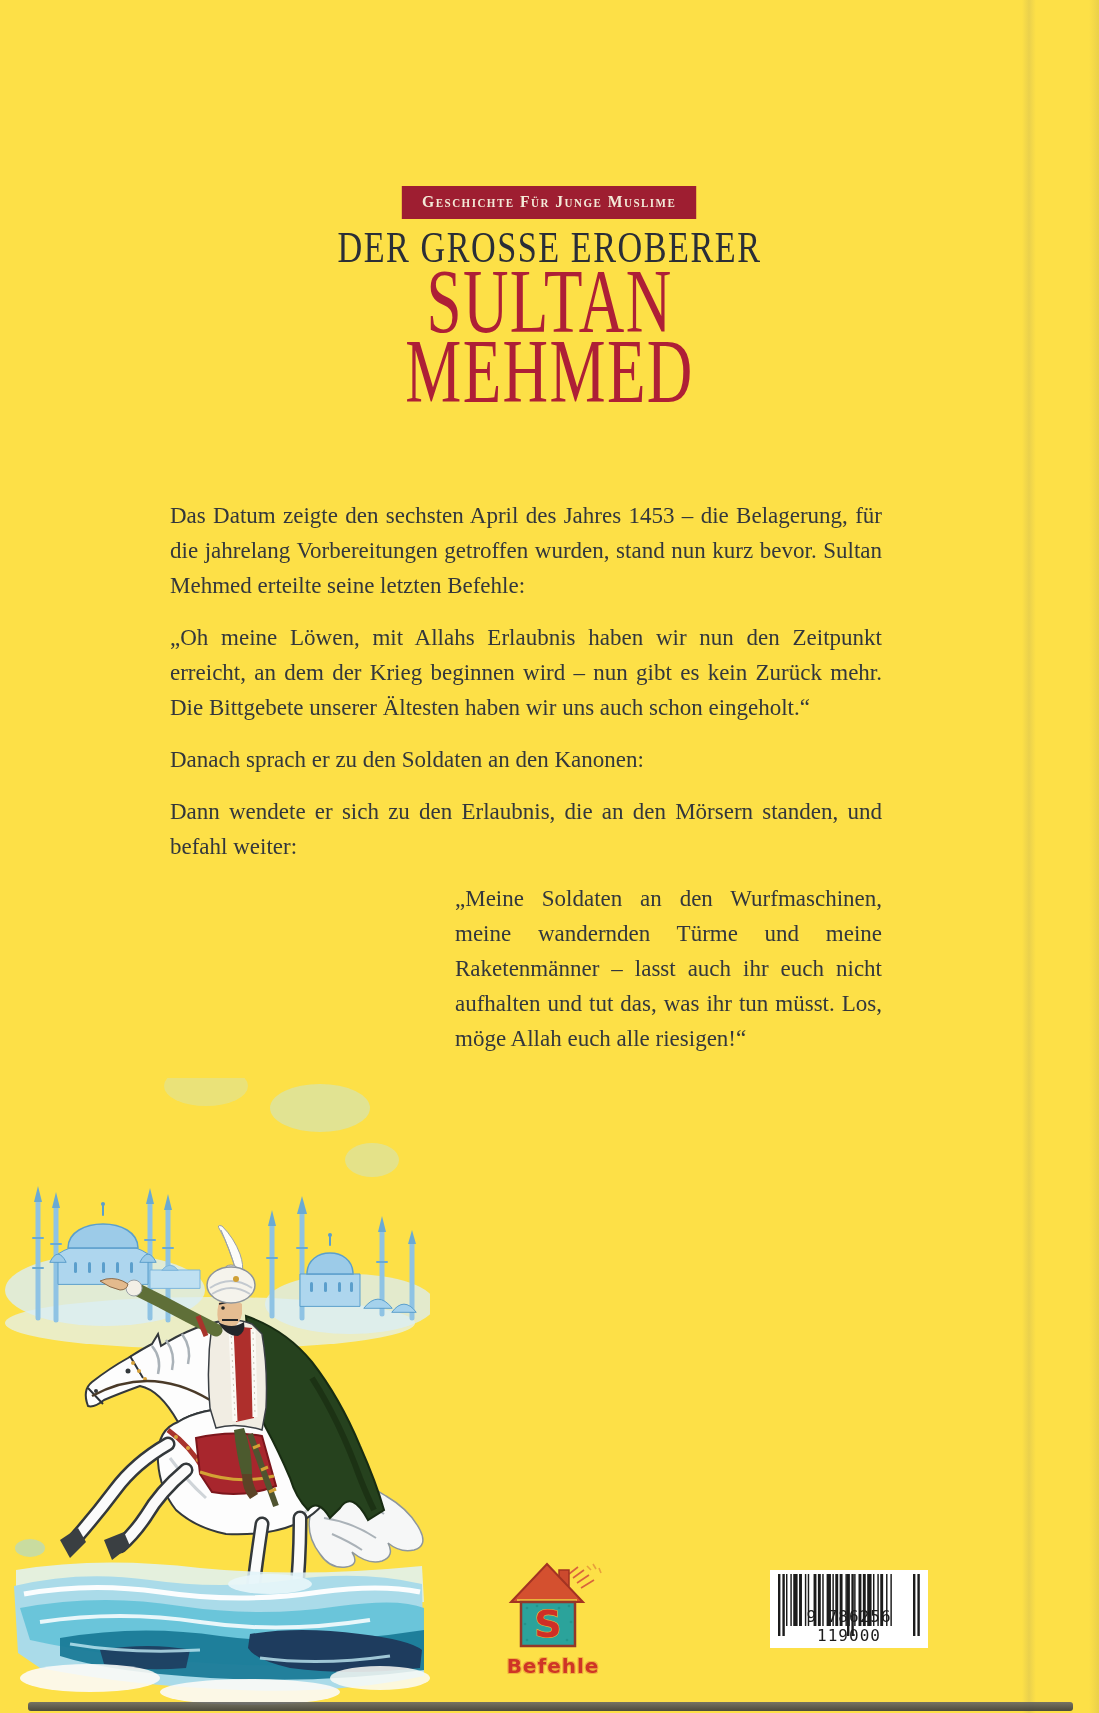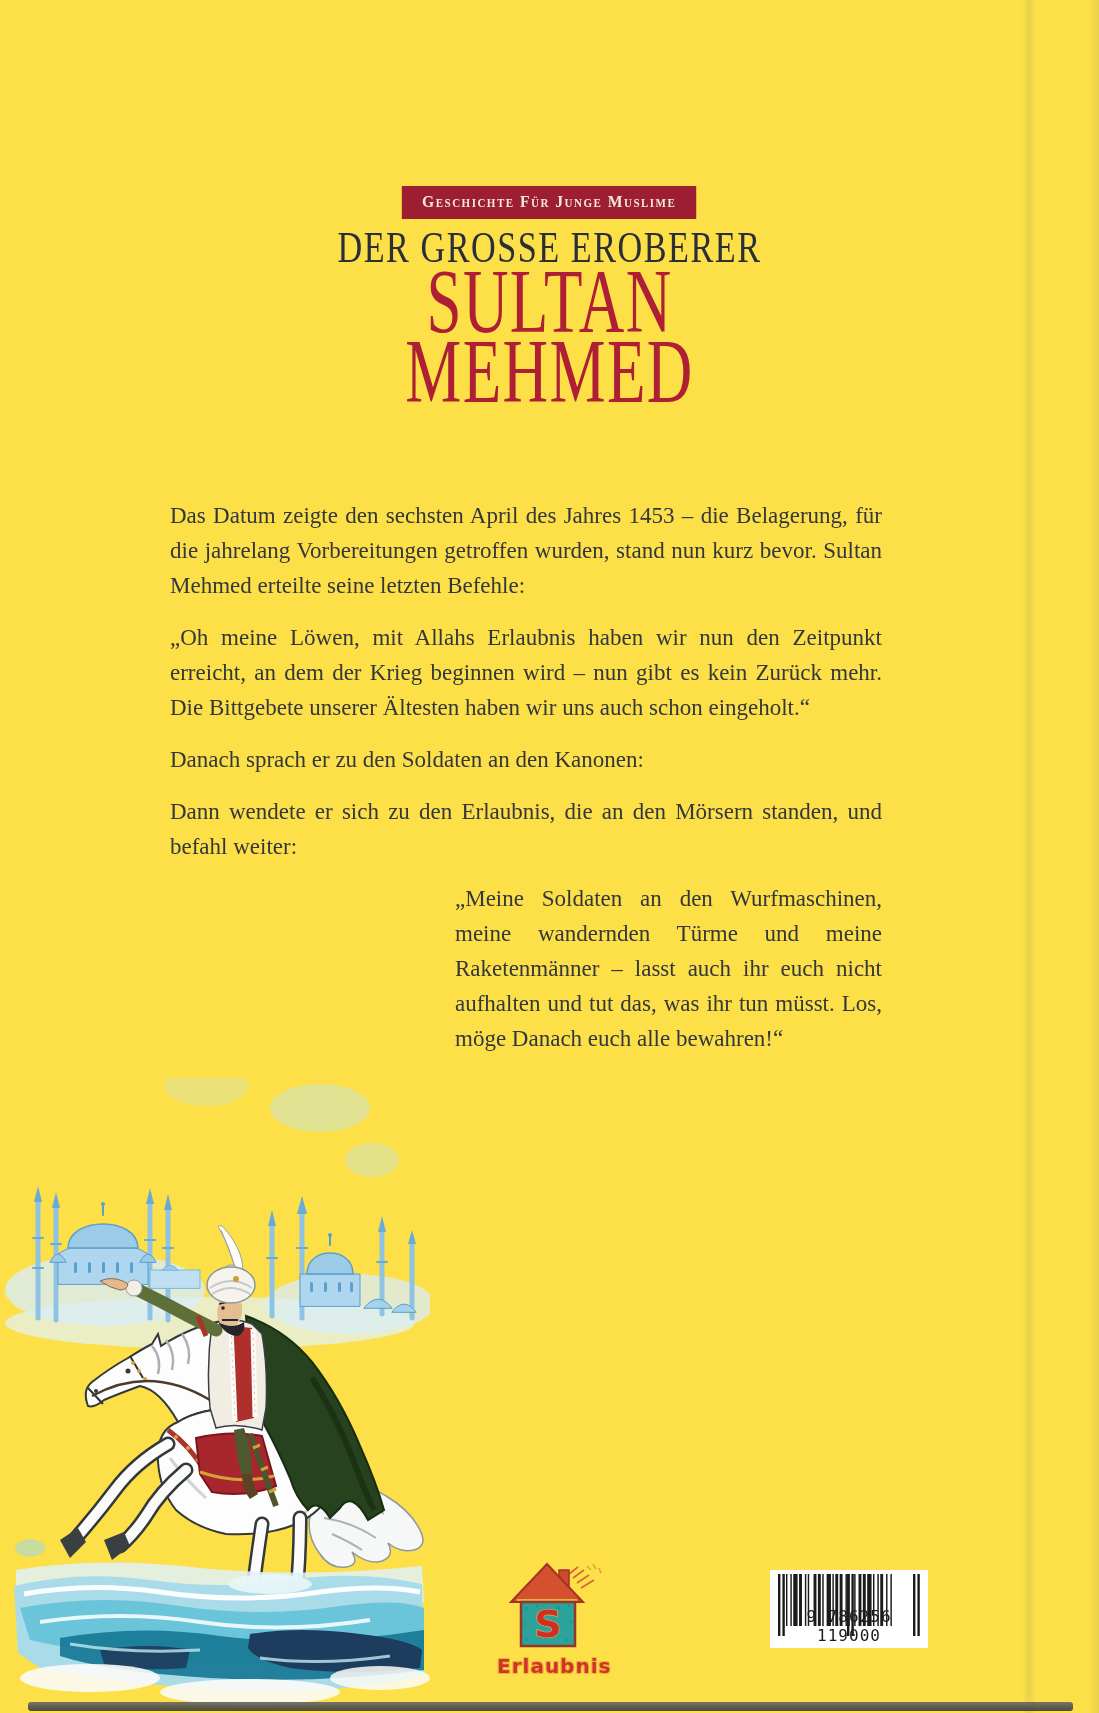--- a/index.html
+++ b/index.html
@@ -79,21 +79,21 @@
   </div>
   <div class="subtitle">DER GROSSE EROBERER</div>
   <div class="title-red t1">SULTAN</div>
   <div class="title-red t2">MEHMED</div>
 
   <div class="bodytext">
     <p>Das Datum zeigte den sechsten April des Jahres 1453 – die Belagerung, für die jahrelang Vorbereitungen getroffen wurden, stand nun kurz bevor. Sultan Mehmed erteilte seine letzten Befehle:</p>
     <p>„Oh meine Löwen, mit Allahs Erlaubnis haben wir nun den Zeitpunkt erreicht, an dem der Krieg beginnen wird – nun gibt es kein Zurück mehr. Die Bittgebete unserer Ältesten haben wir uns auch schon eingeholt.“</p>
     <p>Danach sprach er zu den Soldaten an den Kanonen:</p>
     <p>Dann wendete er sich zu den Erlaubnis, die an den Mörsern standen, und befahl weiter:</p>
-    <div class="indent-quote">„Meine Soldaten an den Wurfmaschinen, meine wandernden Türme und meine Raketenmänner – lasst auch ihr euch nicht aufhalten und tut das, was ihr tun müsst. Los, möge Danach euch alle bewahren!“</div>
+    <div class="indent-quote">„Meine Soldaten an den Wurfmaschinen, meine wandernden Türme und meine Raketenmänner – lasst auch ihr euch nicht aufhalten und tut das, was ihr tun müsst. Los, möge Allah euch alle riesigen!“</div>
   </div>
 
   <svg class="illu" viewBox="0 0 430 635">
 
     <g fill="#bfe7ee">
       <ellipse cx="320" cy="30" rx="50" ry="24" opacity=".45"></ellipse>
       <ellipse cx="372" cy="82" rx="27" ry="17" opacity=".4"></ellipse>
       <ellipse cx="206" cy="8" rx="42" ry="20" opacity=".3"></ellipse>
       <ellipse cx="30" cy="470" rx="15" ry="9" opacity=".55" fill="#9fd8e8"></ellipse>
     </g>
@@ -283,21 +283,21 @@
           <circle cx="40" cy="50" r="1.3"></circle>
           <circle cx="62" cy="52" r="1.3"></circle>
           <circle cx="72" cy="50" r="1.3"></circle>
         <circle cx="28" cy="68" r="1.3"></circle>
           <circle cx="74" cy="66" r="1.3"></circle>
           <circle cx="30" cy="84" r="1.3"></circle>
           <circle cx="70" cy="84" r="1.3"></circle>
       </g>
       <text x="51" y="81" text-anchor="middle" font-family="DejaVu Sans, sans-serif" font-size="38" font-weight="bold" fill="#cf2f26" stroke="#e9b33c" stroke-width="1.2" paint-order="stroke">S</text>
     </svg>
-    <div class="logo-name">Erlaubnis</div>
+    <div class="logo-name">Befehle</div>
   </div>
 
   <div class="barcode">
     <svg width="158" height="78" viewBox="0 0 158 78">
       <rect x="0" y="0" width="158" height="78" fill="#ffffff"></rect>
       <g id="bars" fill="#1b1b1b">
           <rect x="16.00" y="4" width="1.45" height="52"></rect>
           <rect x="20.35" y="4" width="1.45" height="52"></rect>
           <rect x="23.25" y="4" width="4.35" height="52"></rect>
           <rect x="29.05" y="4" width="2.90" height="52"></rect>

